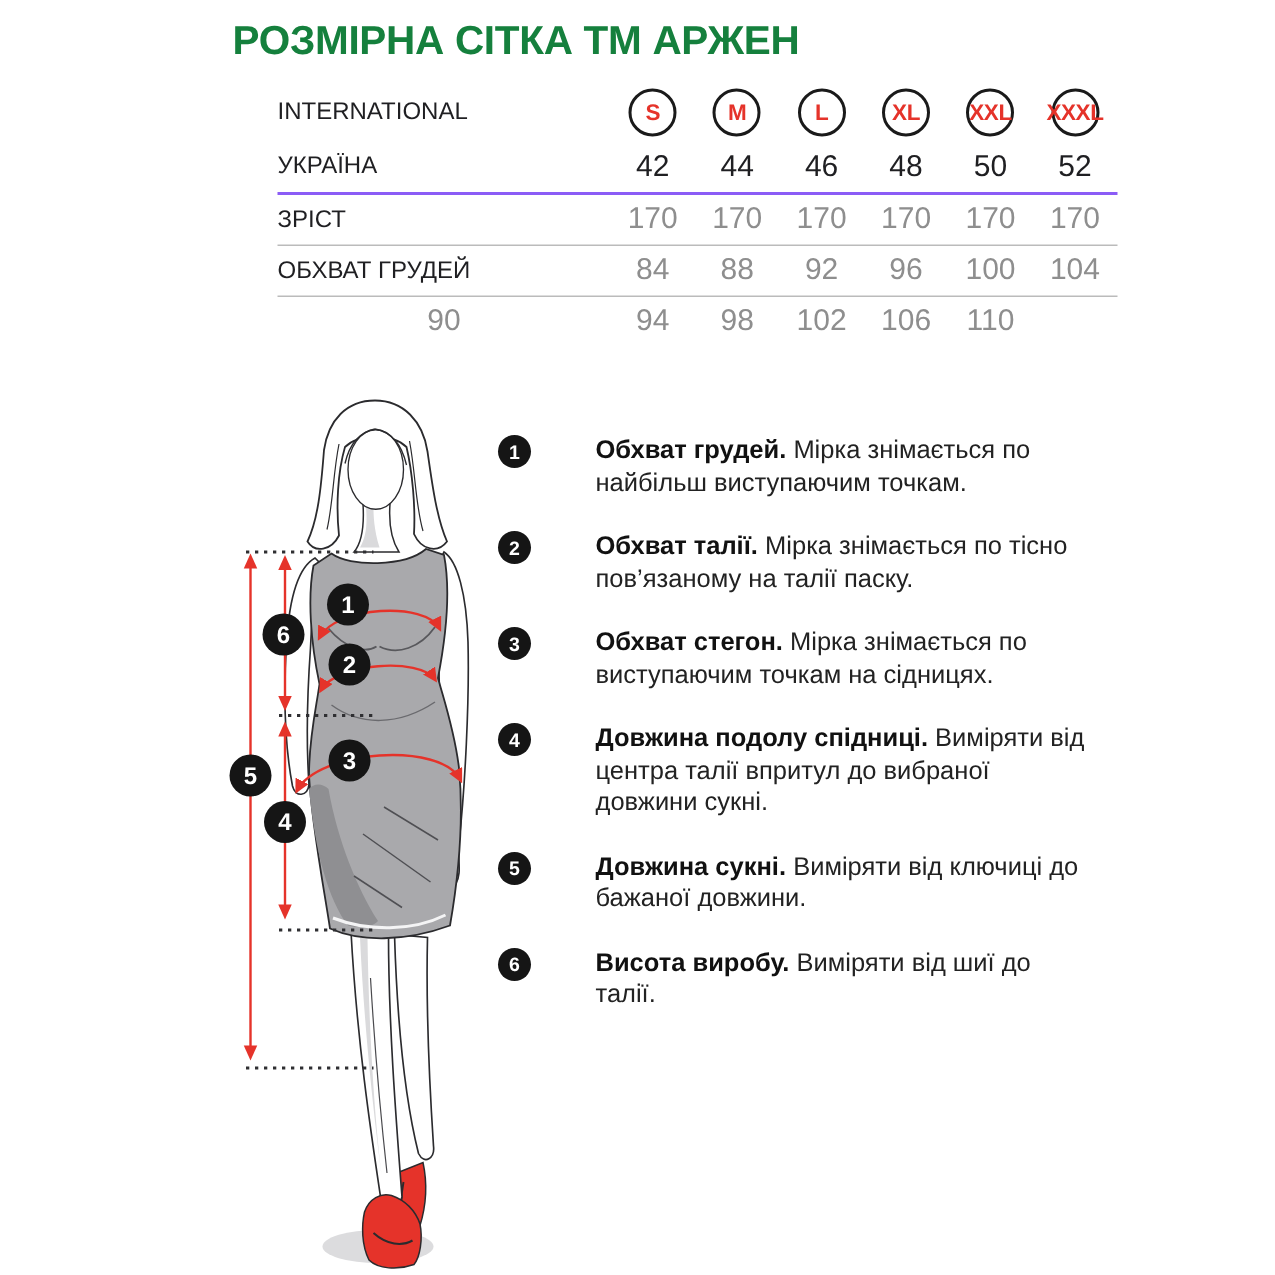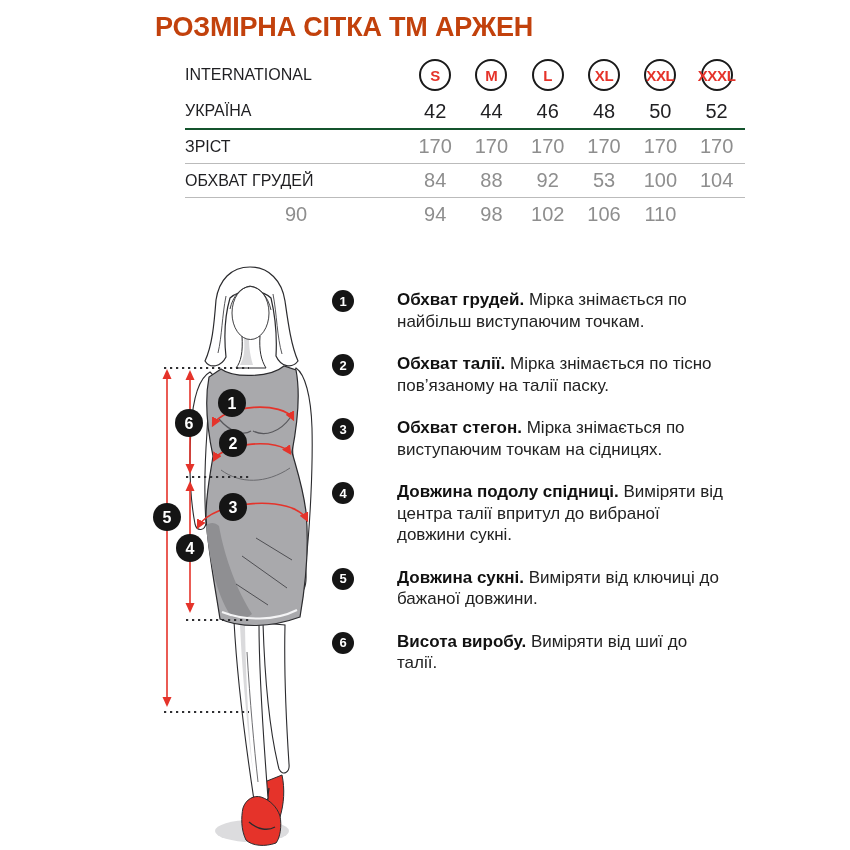--- a/index.html
+++ b/index.html
@@ -1,27 +1,27 @@
 <!DOCTYPE html>
 <html><head>
 <meta charset="utf-8">
 <style>
   html,body{margin:0;padding:0;background:#fff;}
   .canvas{position:relative;width:850px;height:850px;background:#ffffff;overflow:hidden;
           font-family:"Liberation Sans","DejaVu Sans",sans-serif;color:#1f1f22;}
 
   
   .page-title{position:absolute;left:155px;top:12px;font-size:27px;font-weight:600;
-              letter-spacing:-0.2px;color:#c2410c;}
+              letter-spacing:-0.2px;color:#15803d;}
 
   
   .size-table{position:absolute;left:155px;top:56px;width:560px;margin-left:30px;}
   .trow{display:grid;grid-template-columns:222px repeat(6,56.3px);align-items:center;}
   .thead1{height:38px;}
-  .thead2{height:34px;border-bottom:2px solid #14532d;}
+  .thead2{height:34px;border-bottom:2px solid #8b5cf6;}
   .drow{height:33px;border-bottom:1px solid #bbbbbb;}
   .drow:last-child{border-bottom:none;}
   .tlabel{font-size:16px;color:#1f1f22;white-space:nowrap;}
   .tcell{text-align:center;}
   .size-circle{display:inline-flex;align-items:center;justify-content:center;
                width:28px;height:28px;border:2px solid #1a1a1a;border-radius:50%;
                font-size:15px;font-weight:600;color:#e5332a;letter-spacing:-0.3px;
                white-space:nowrap;overflow:visible;}
   .ua-val{font-size:20px;color:#1f1f22;}
   .gray-val{font-size:20px;color:#8e8e8e;}
@@ -87,21 +87,21 @@
       <div class="tcell gray-val">170</div>
       <div class="tcell gray-val">170</div>
       <div class="tcell gray-val">170</div>
     </div>
 
     <div class="trow drow">
       <div class="tlabel">ОБХВАТ ГРУДЕЙ</div>
       <div class="tcell gray-val">84</div>
       <div class="tcell gray-val">88</div>
       <div class="tcell gray-val">92</div>
-      <div class="tcell gray-val">53</div>
+      <div class="tcell gray-val">96</div>
       <div class="tcell gray-val">100</div>
       <div class="tcell gray-val">104</div>
     </div>
 
     <div class="trow drow">
       <div class="tcell gray-val">90</div>
       <div class="tcell gray-val">94</div>
       <div class="tcell gray-val">98</div>
       <div class="tcell gray-val">102</div>
       <div class="tcell gray-val">106</div>

